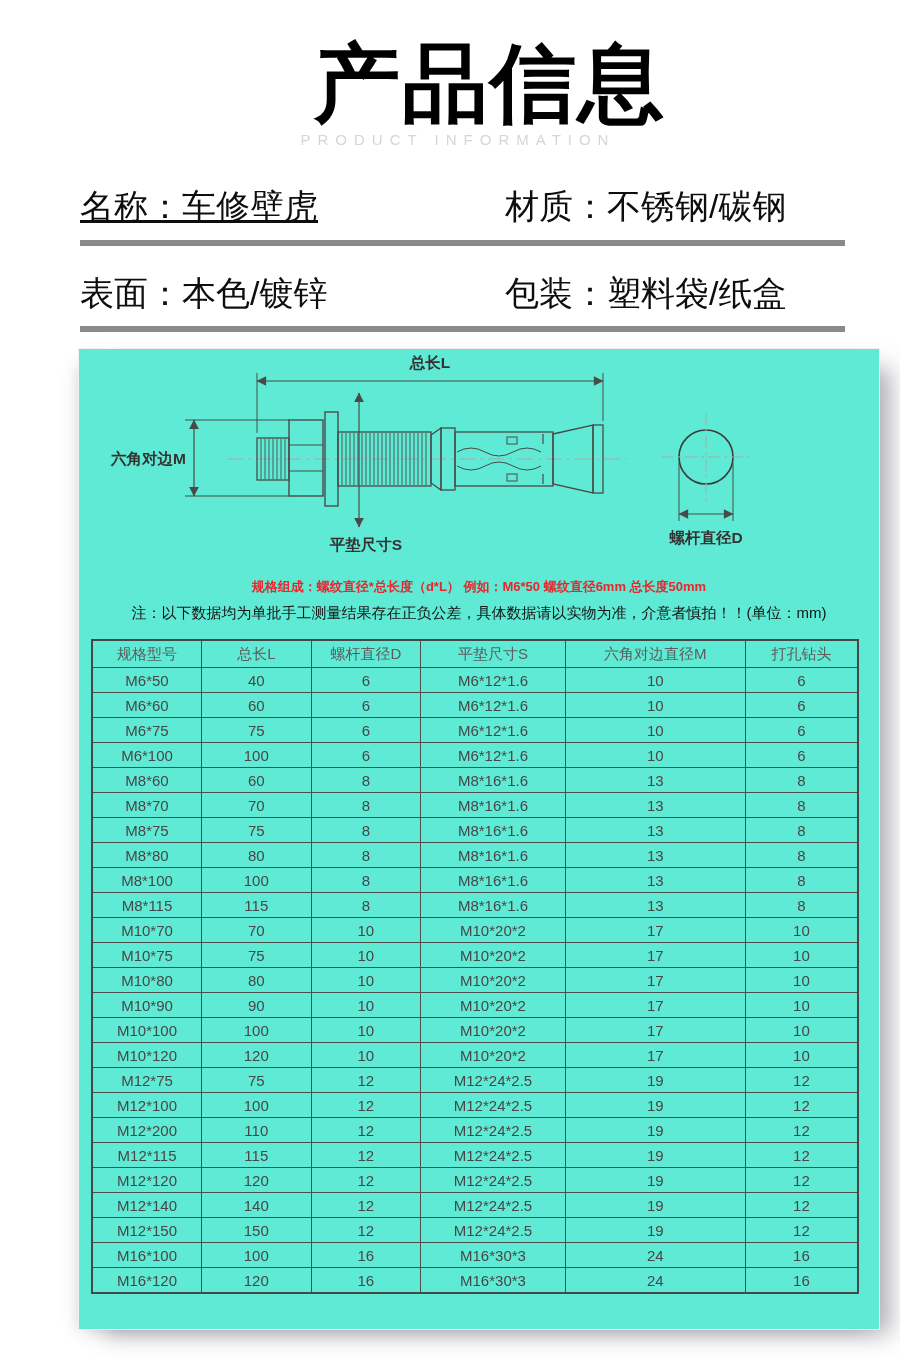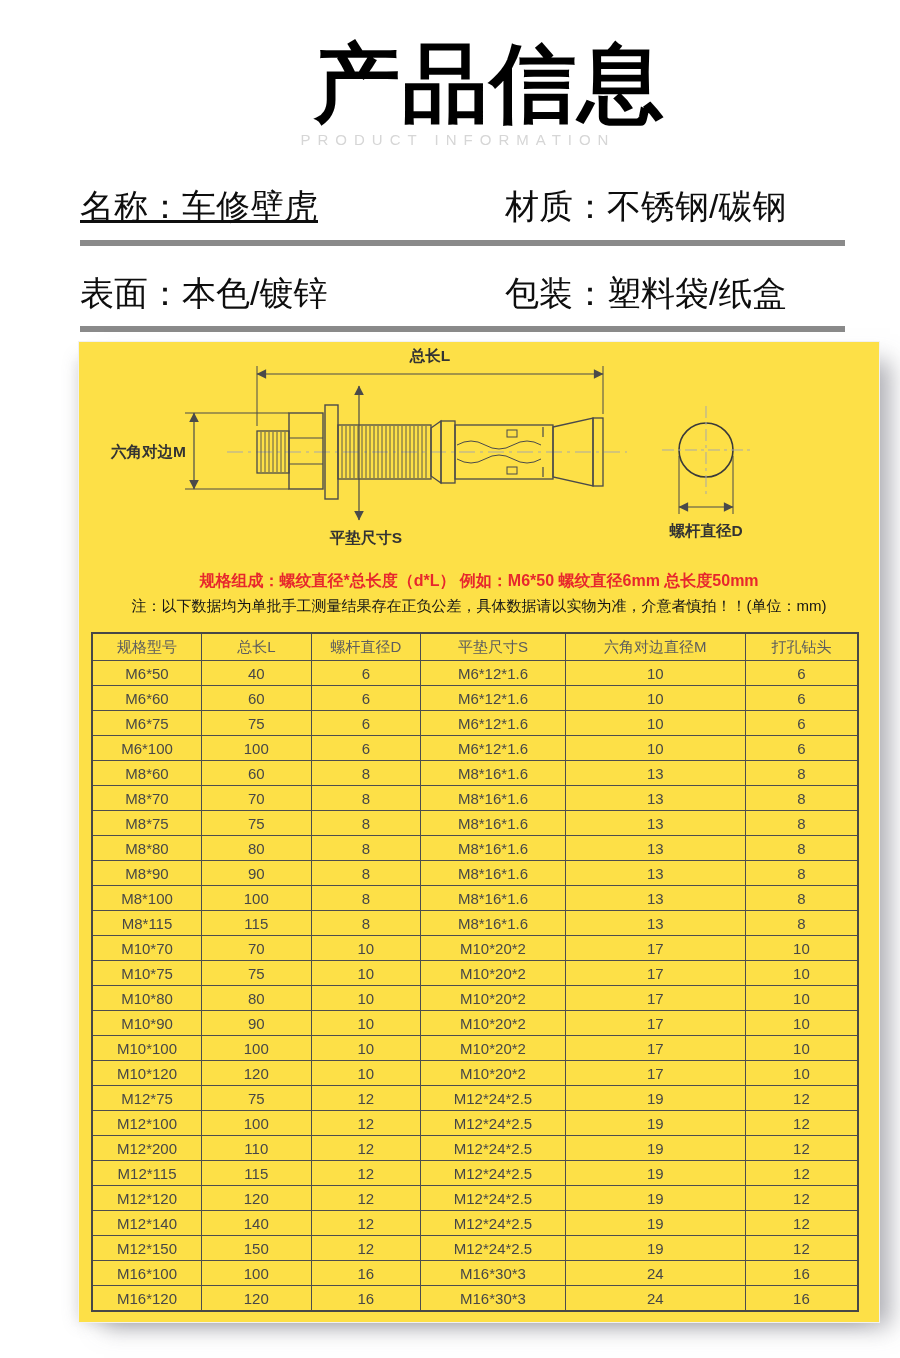--- a/index.html
+++ b/index.html
@@ -13,29 +13,29 @@
 
   .info-row{position:absolute;left:80px;width:775px;height:46px;
     font-size:34px;color:#0e0e0e;font-weight:500;white-space:nowrap;}
   .info-row1{top:184px;text-decoration:underline;}
   .info-row2{top:271px;}
   .info-cell-right{position:absolute;left:425px;top:0;}
   .divider{position:absolute;left:80px;width:765px;height:6px;background:#8a8a8a;}
   .divider1{top:240px;}
   .divider2{top:326px;}
 
-  .panel{position:absolute;top:341px;left:78px;width:802px;height:982px;background:#fde047;
+  .panel{position:absolute;top:348px;left:78px;width:802px;height:982px;background:#5eead4;
     border:1px solid #f1f1f1;box-sizing:border-box;
     box-shadow:18px 12px 22px -8px rgba(108,108,118,.55),-8px 8px 16px -10px rgba(108,108,118,.38);}
 
   .diagram{position:absolute;top:0;left:0;}
   .diagram text{fill:#333;font-size:15.5px;font-weight:bold;font-family:"Liberation Sans","DejaVu Sans",sans-serif;}
 
   .spec-line{position:absolute;top:229px;left:0;width:100%;text-align:center;
-    font-size:16px;font-weight:700;color:#e7272d;}
+    font-size:13px;font-weight:700;color:#e7272d;}
   .note-line{position:absolute;top:255px;left:0;width:100%;text-align:center;
     font-size:15px;font-weight:500;color:#151515;}
 
   .spec-table{position:absolute;top:290px;left:12px;width:768px;
     border-collapse:collapse;table-layout:fixed;
     font-size:15px;color:#474747;border:2px solid #474747;}
   .spec-table th{height:26px;font-weight:400;color:#5d5d5d;border:1px solid #4d4d4d;
     text-align:center;padding:0;}
   .spec-table td{height:24px;border:1px solid #4d4d4d;text-align:center;padding:0;}
 </style>
@@ -197,28 +197,20 @@
           </tr>
           <tr>
             <td>M8*80</td>
             <td>80</td>
             <td>8</td>
             <td>M8*16*1.6</td>
             <td>13</td>
             <td>8</td>
           </tr>
           <tr>
-            <td>M8*90</td>
-            <td>90</td>
-            <td>8</td>
-            <td>M8*16*1.6</td>
-            <td>13</td>
-            <td>8</td>
-          </tr>
-          <tr>
             <td>M8*100</td>
             <td>100</td>
             <td>8</td>
             <td>M8*16*1.6</td>
             <td>13</td>
             <td>8</td>
           </tr>
           <tr>
             <td>M8*115</td>
             <td>115</td>

